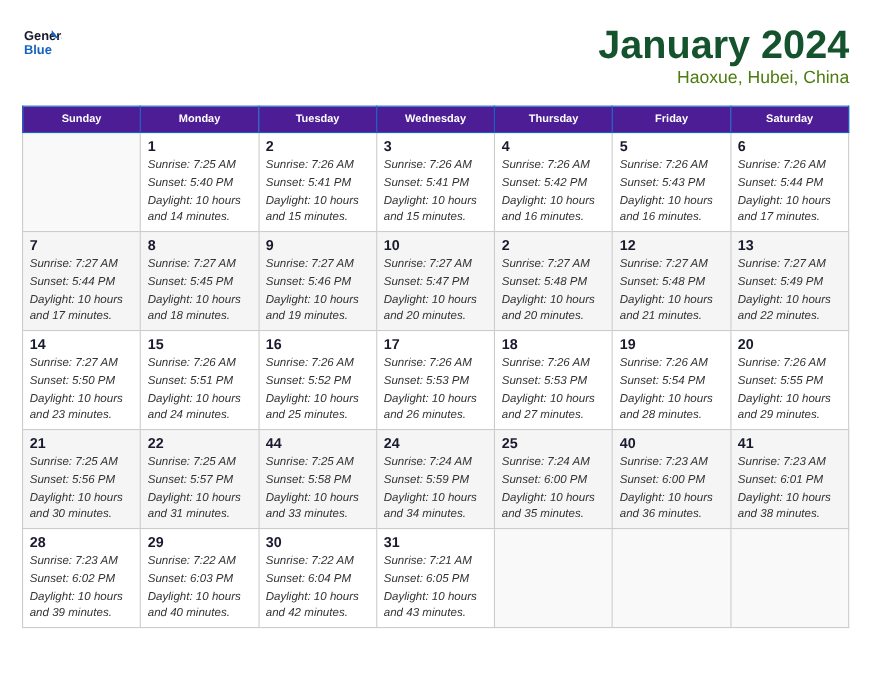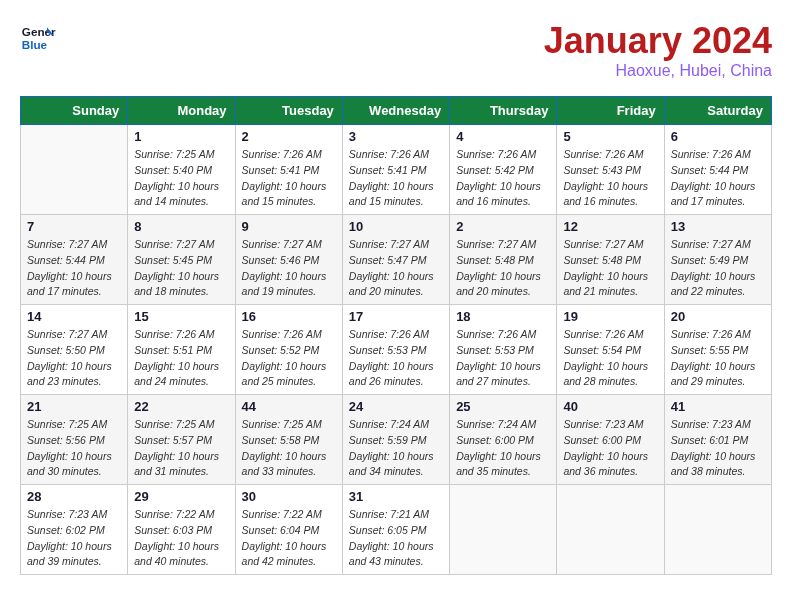--- a/index.html
+++ b/index.html
@@ -24,37 +24,37 @@
     .logo-icon {
       width: 36px;
       height: 36px;
     }
     .title-area {
       text-align: right;
     }
     .calendar-title {
       font-size: 36px;
       font-weight: bold;
-      color: #b91c1c;
+      color: #14532d;
     }
     .calendar-subtitle {
       font-size: 16px;
-      color: #8b5cf6;
+      color: #4d7c0f;
     }
     .calendar-table {
       width: 100%;
       border-collapse: collapse;
       font-size: 11px;
     }
     .calendar-table thead tr th {
-      background-color: #15803d;
+      background-color: #4c1d95;
       color: #fff;
       padding: 6px 8px;
-      text-align: right;
-      font-size: 13px;
+      text-align: center;
+      font-size: 10px;
       font-weight: bold;
       border: 1px solid #1565c0;
     }
     .calendar-table tbody tr td {
       border: 1px solid #ccc;
       vertical-align: top;
       padding: 4px 6px;
       width: calc(100% / 7);
       min-height: 80px;
     }

